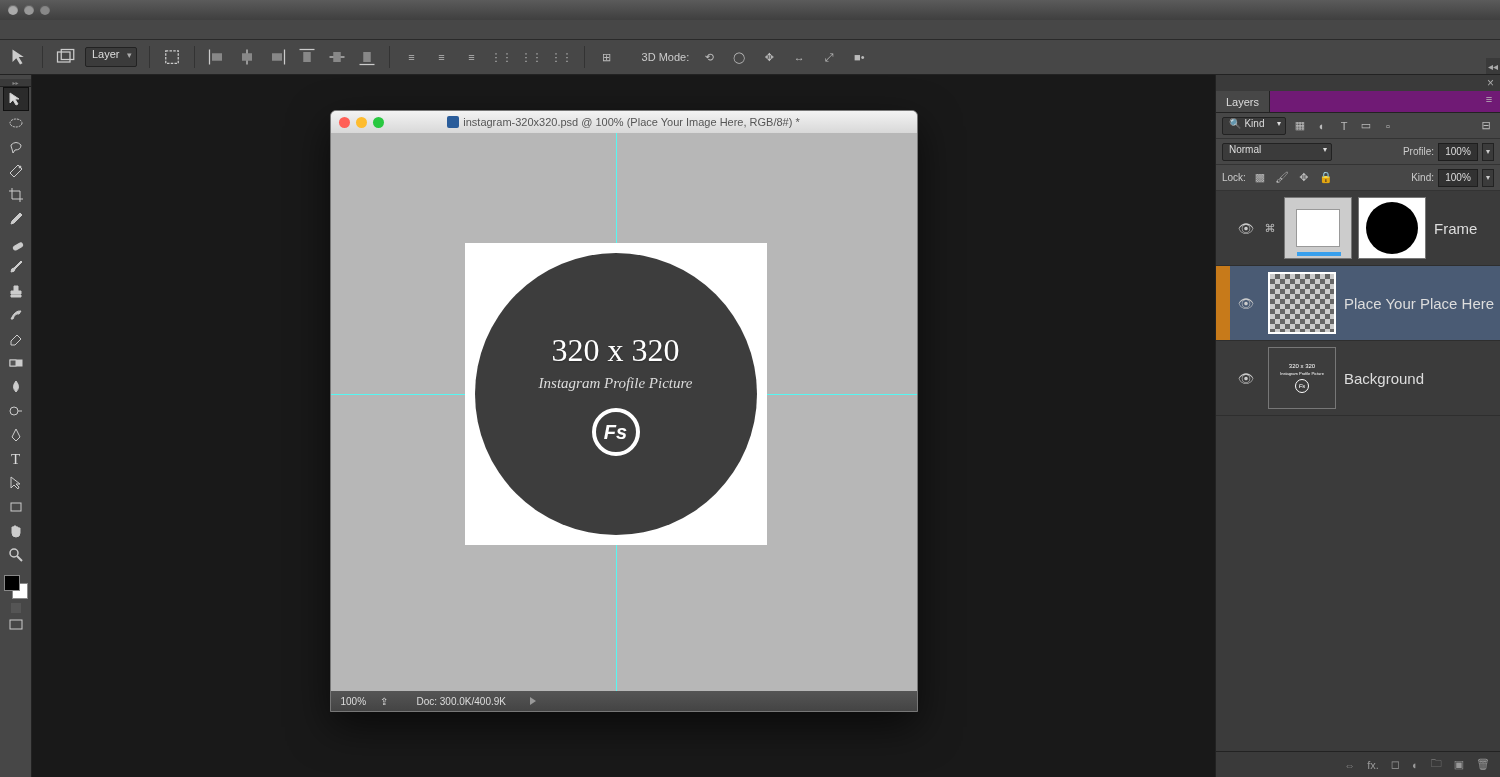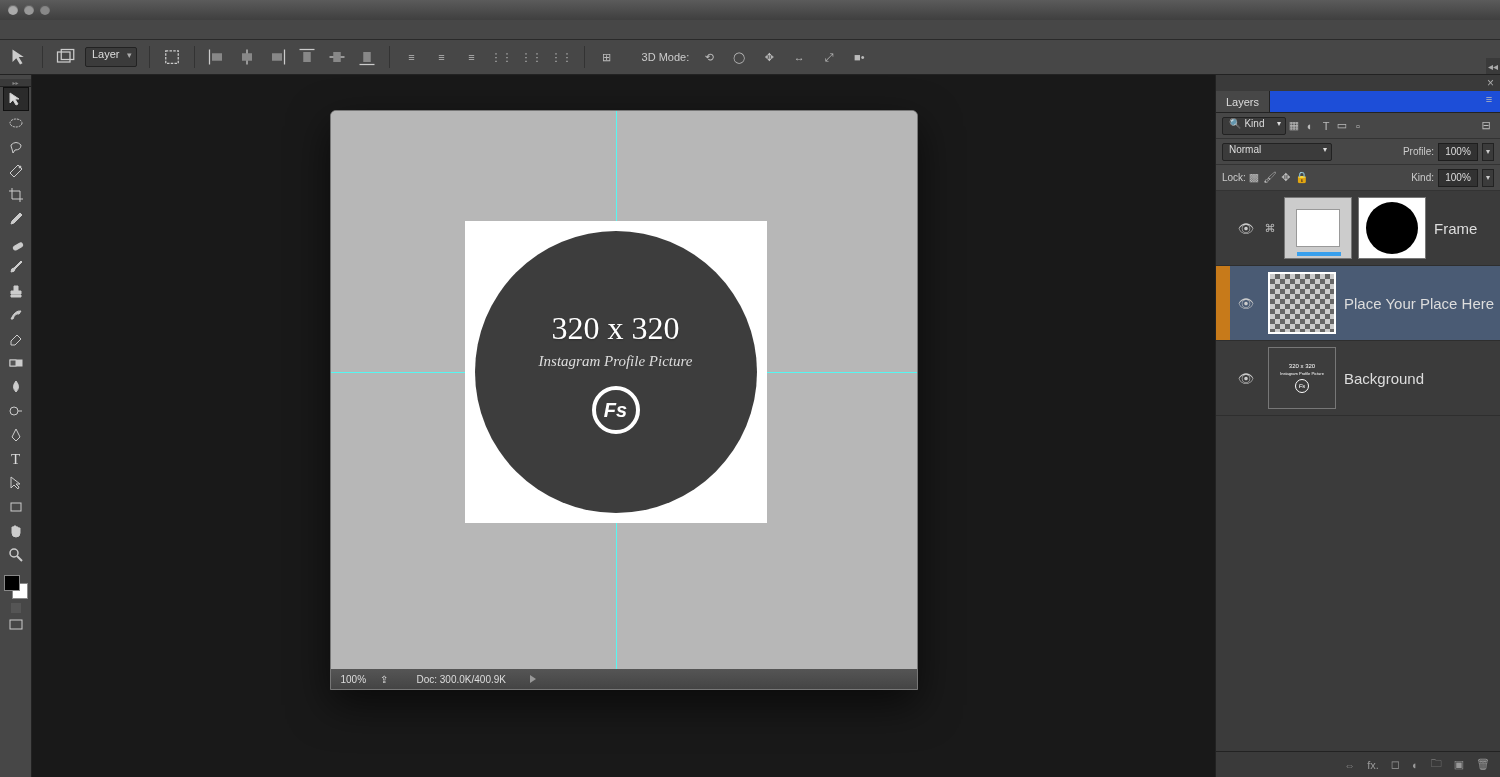--- a/index.html
+++ b/index.html
@@ -48,23 +48,23 @@
 .fs-badge{width:48px;height:48px;border:4px solid #fff;border-radius:50%;display:flex;align-items:center;justify-content:center;margin-top:10px;font-family:Georgia,serif;font-style:italic;font-weight:bold;font-size:20px;color:#fff;}
 .guide-v{position:absolute;top:0;bottom:0;width:1px;background:#56f7f2;}
 .guide-h{position:absolute;left:0;right:0;height:1px;background:#56f7f2;}
 .doc-status{height:20px;background:linear-gradient(#555,#444);display:flex;align-items:center;padding:0 10px;gap:14px;font-size:10px;color:#ddd;}
 .doc-status .sep{color:#777;}
 .play{width:0;height:0;border-left:6px solid #999;border-top:4px solid transparent;border-bottom:4px solid transparent;}
 
 
 .dock{ width:285px; background:#474747; border-left:1px solid #222; display:flex; flex-direction:column;}
 .dock-close{height:16px;display:flex;justify-content:flex-end;align-items:center;padding:0 6px;background:#3a3a3a;font-size:12px;color:#aaa;}
-.panel-tabs{height:22px;background:#1d4ed8;display:flex;border-bottom:1px solid #222;}
+.panel-tabs{height:22px;background:#701a75;display:flex;border-bottom:1px solid #222;}
 .panel-tab{padding:0 10px;font-size:11px;color:#ddd;display:flex;align-items:center;background:#474747;border-right:1px solid #222;}
-.panel-row{height:26px;display:flex;align-items:center;padding:0 6px;font-size:10px;color:#ccc;border-bottom:1px solid #333;}
+.panel-row{height:26px;display:flex;align-items:center;padding:0 6px;gap:6px;font-size:10px;color:#ccc;border-bottom:1px solid #333;}
 .mini-select{background:#3b3b3b;border:1px solid #222;color:#ddd;height:18px;padding:0 16px 0 6px;font-size:10px;position:relative;border-radius:2px;}
 .mini-select::after{content:"▾";position:absolute;right:4px;top:1px;font-size:8px;}
 .pr-ic{width:16px;height:16px;display:flex;align-items:center;justify-content:center;color:#bbb;font-size:11px;}
 .val-box{background:#323232;border:1px solid #1e1e1e;color:#ddd;height:18px;width:40px;font-size:10px;text-align:center;line-height:16px;}
 .step{width:12px;height:18px;background:#3b3b3b;border:1px solid #222;display:flex;align-items:center;justify-content:center;font-size:8px;}
 .panel-row .right{margin-left:auto;display:flex;align-items:center;gap:4px;}
 
 
 .layers-list{flex:1;background:#3b3b3b;overflow:auto;}
 .layer-row{display:flex;align-items:center;min-height:74px;border-bottom:1px solid #2e2e2e;}
@@ -282,20 +282,31 @@
       </div>
     <div class="tool">
         <svg viewBox="0 0 16 16">
           <rect x="2" y="3" width="12" height="9" fill="none" stroke="#ccc"></rect>
         </svg>
       </div>
   </div>
 
   <div class="canvas-area">
     <div class="doc-window">
+      <div class="doc-title">
+        <div class="dots">
+          <div class="dot d-red"></div>
+          <div class="dot d-yel"></div>
+          <div class="dot d-grn"></div>
+        </div>
+        <div class="doc-title-text">
+          <span class="ps-ic"></span>
+          <span>instagram-320x320.psd @ 100% (Place Your Image Here, RGB/8#) *</span>
+        </div>
+      </div>
       <div class="doc-canvas">
         <div class="guide-v" style="left:285px;"></div>
         <div class="guide-h" style="top:261px;"></div>
         <div class="artboard">
           <div class="circle">
             <div class="dim">320 x 320</div>
             <div class="sub">Instagram Profile Picture</div>
             <div class="fs-badge">
                 <span>Fs</span>
               </div>

